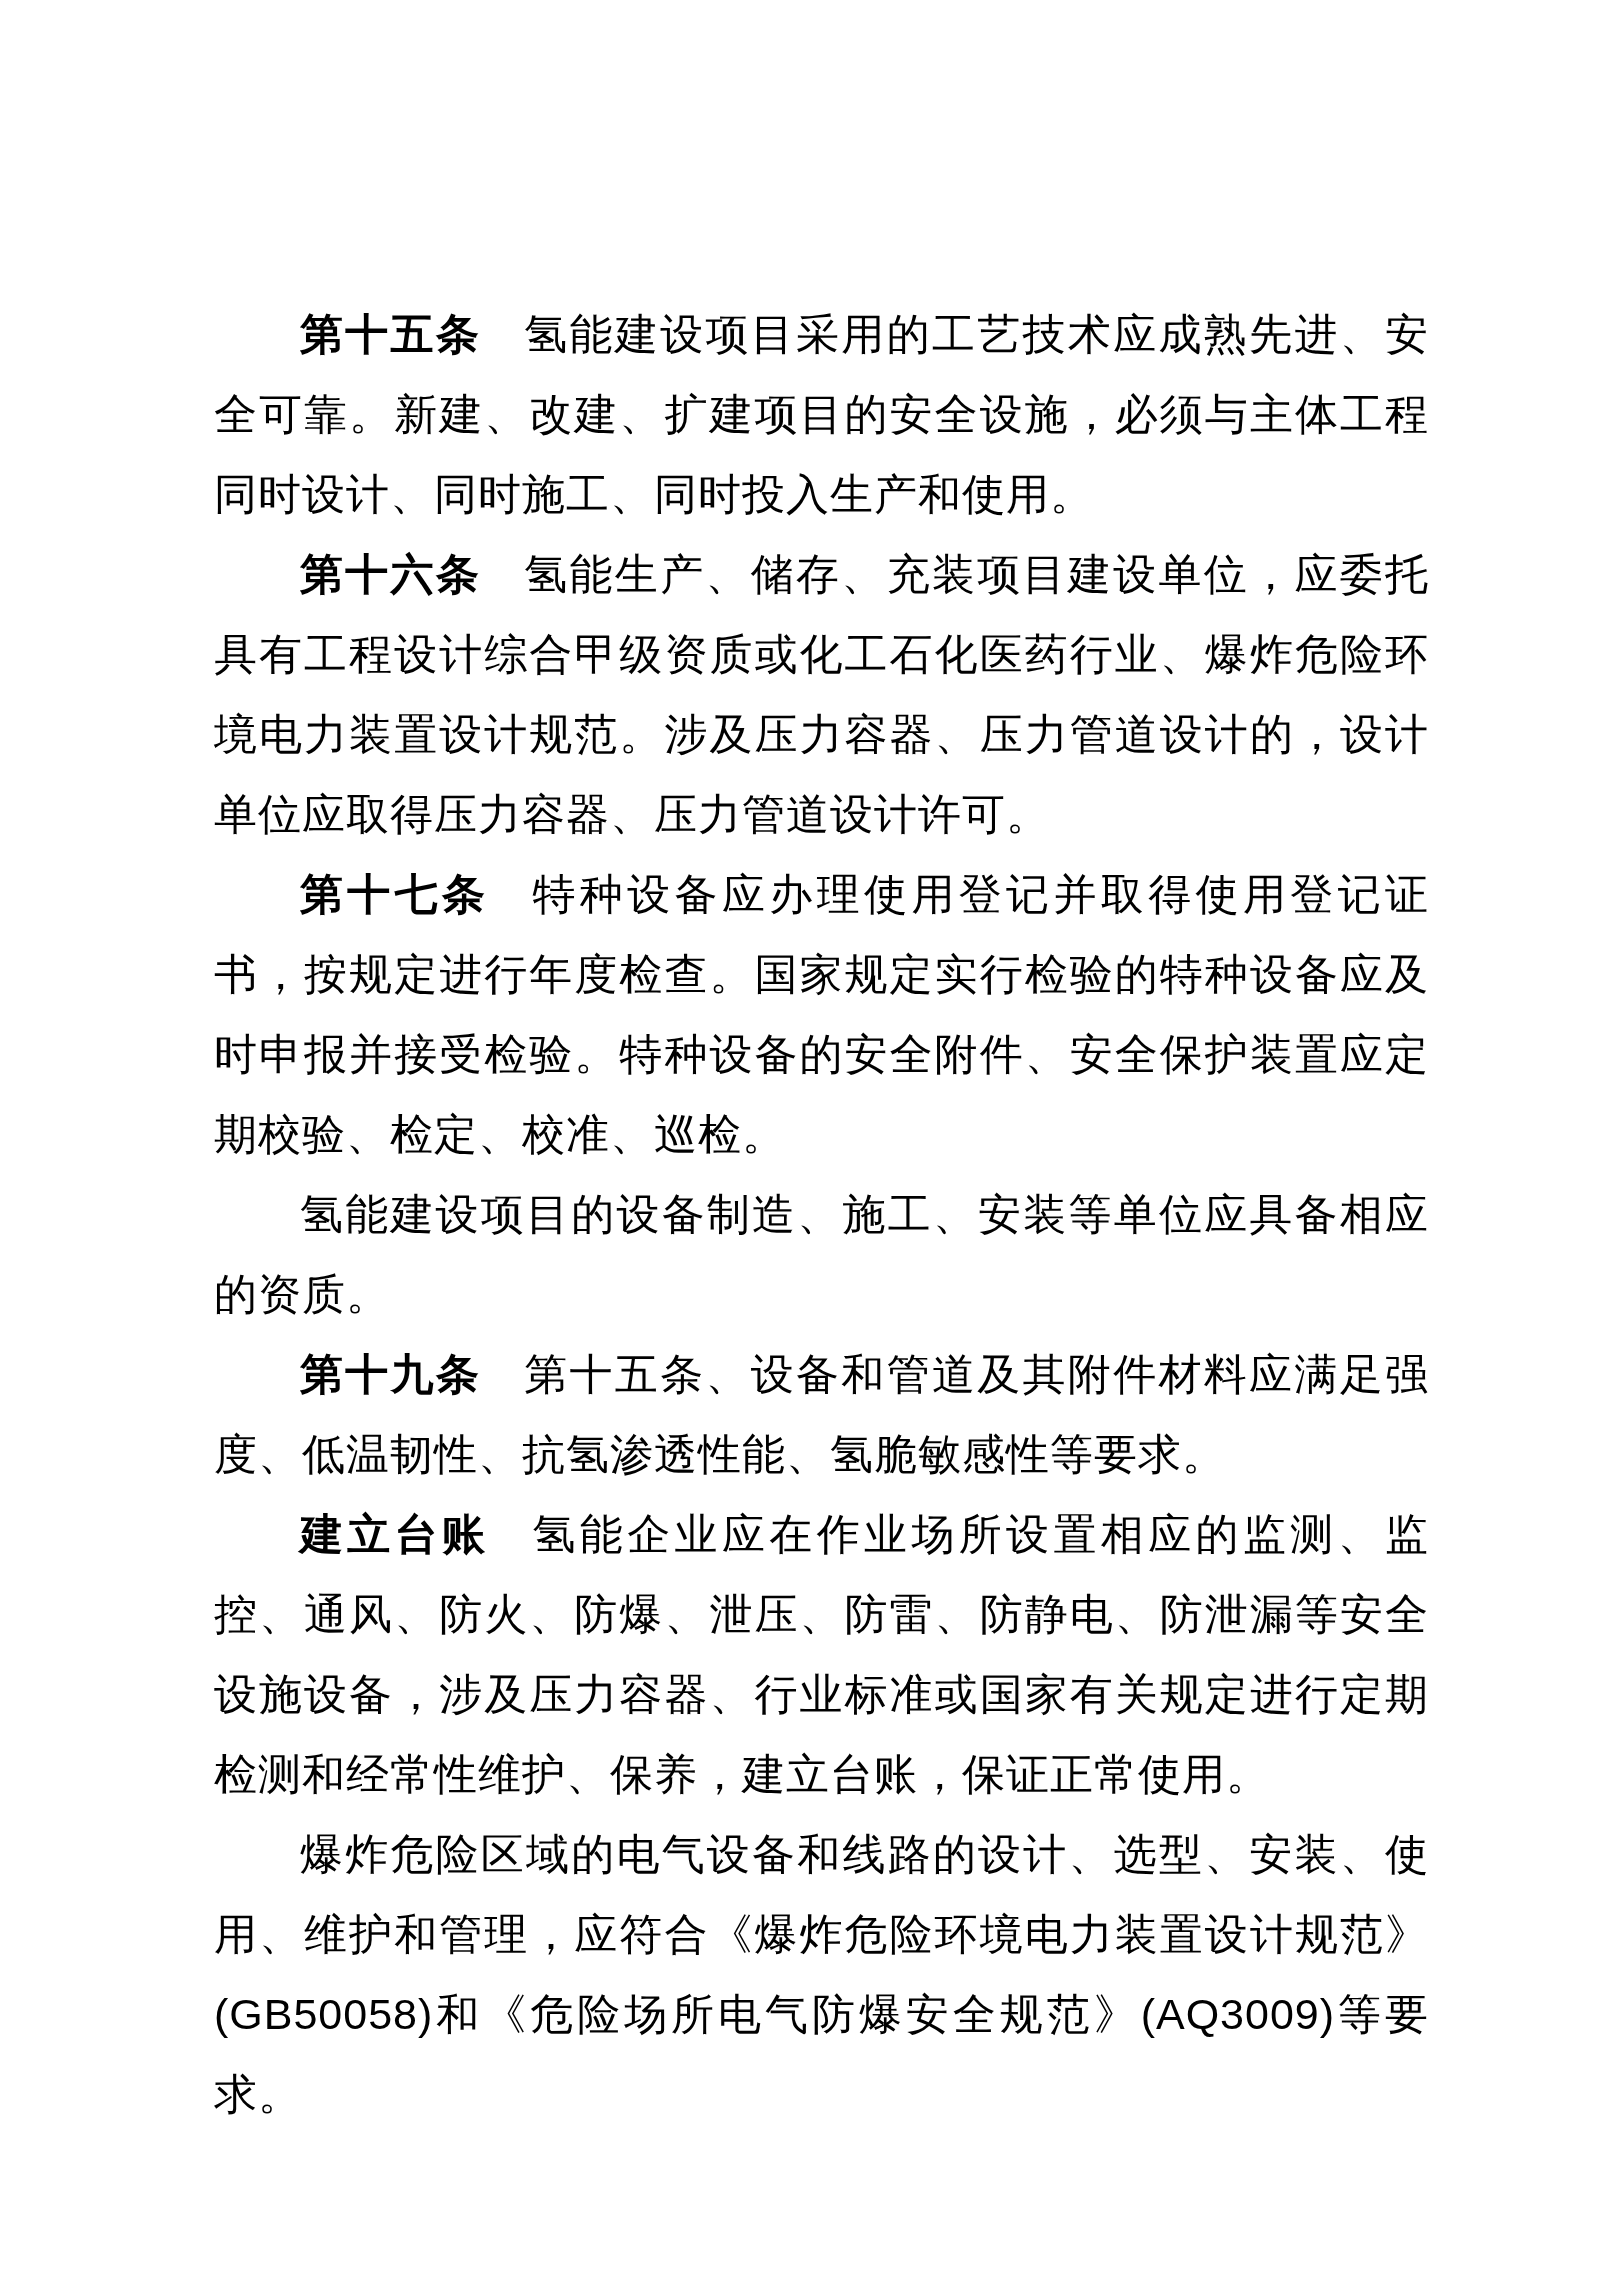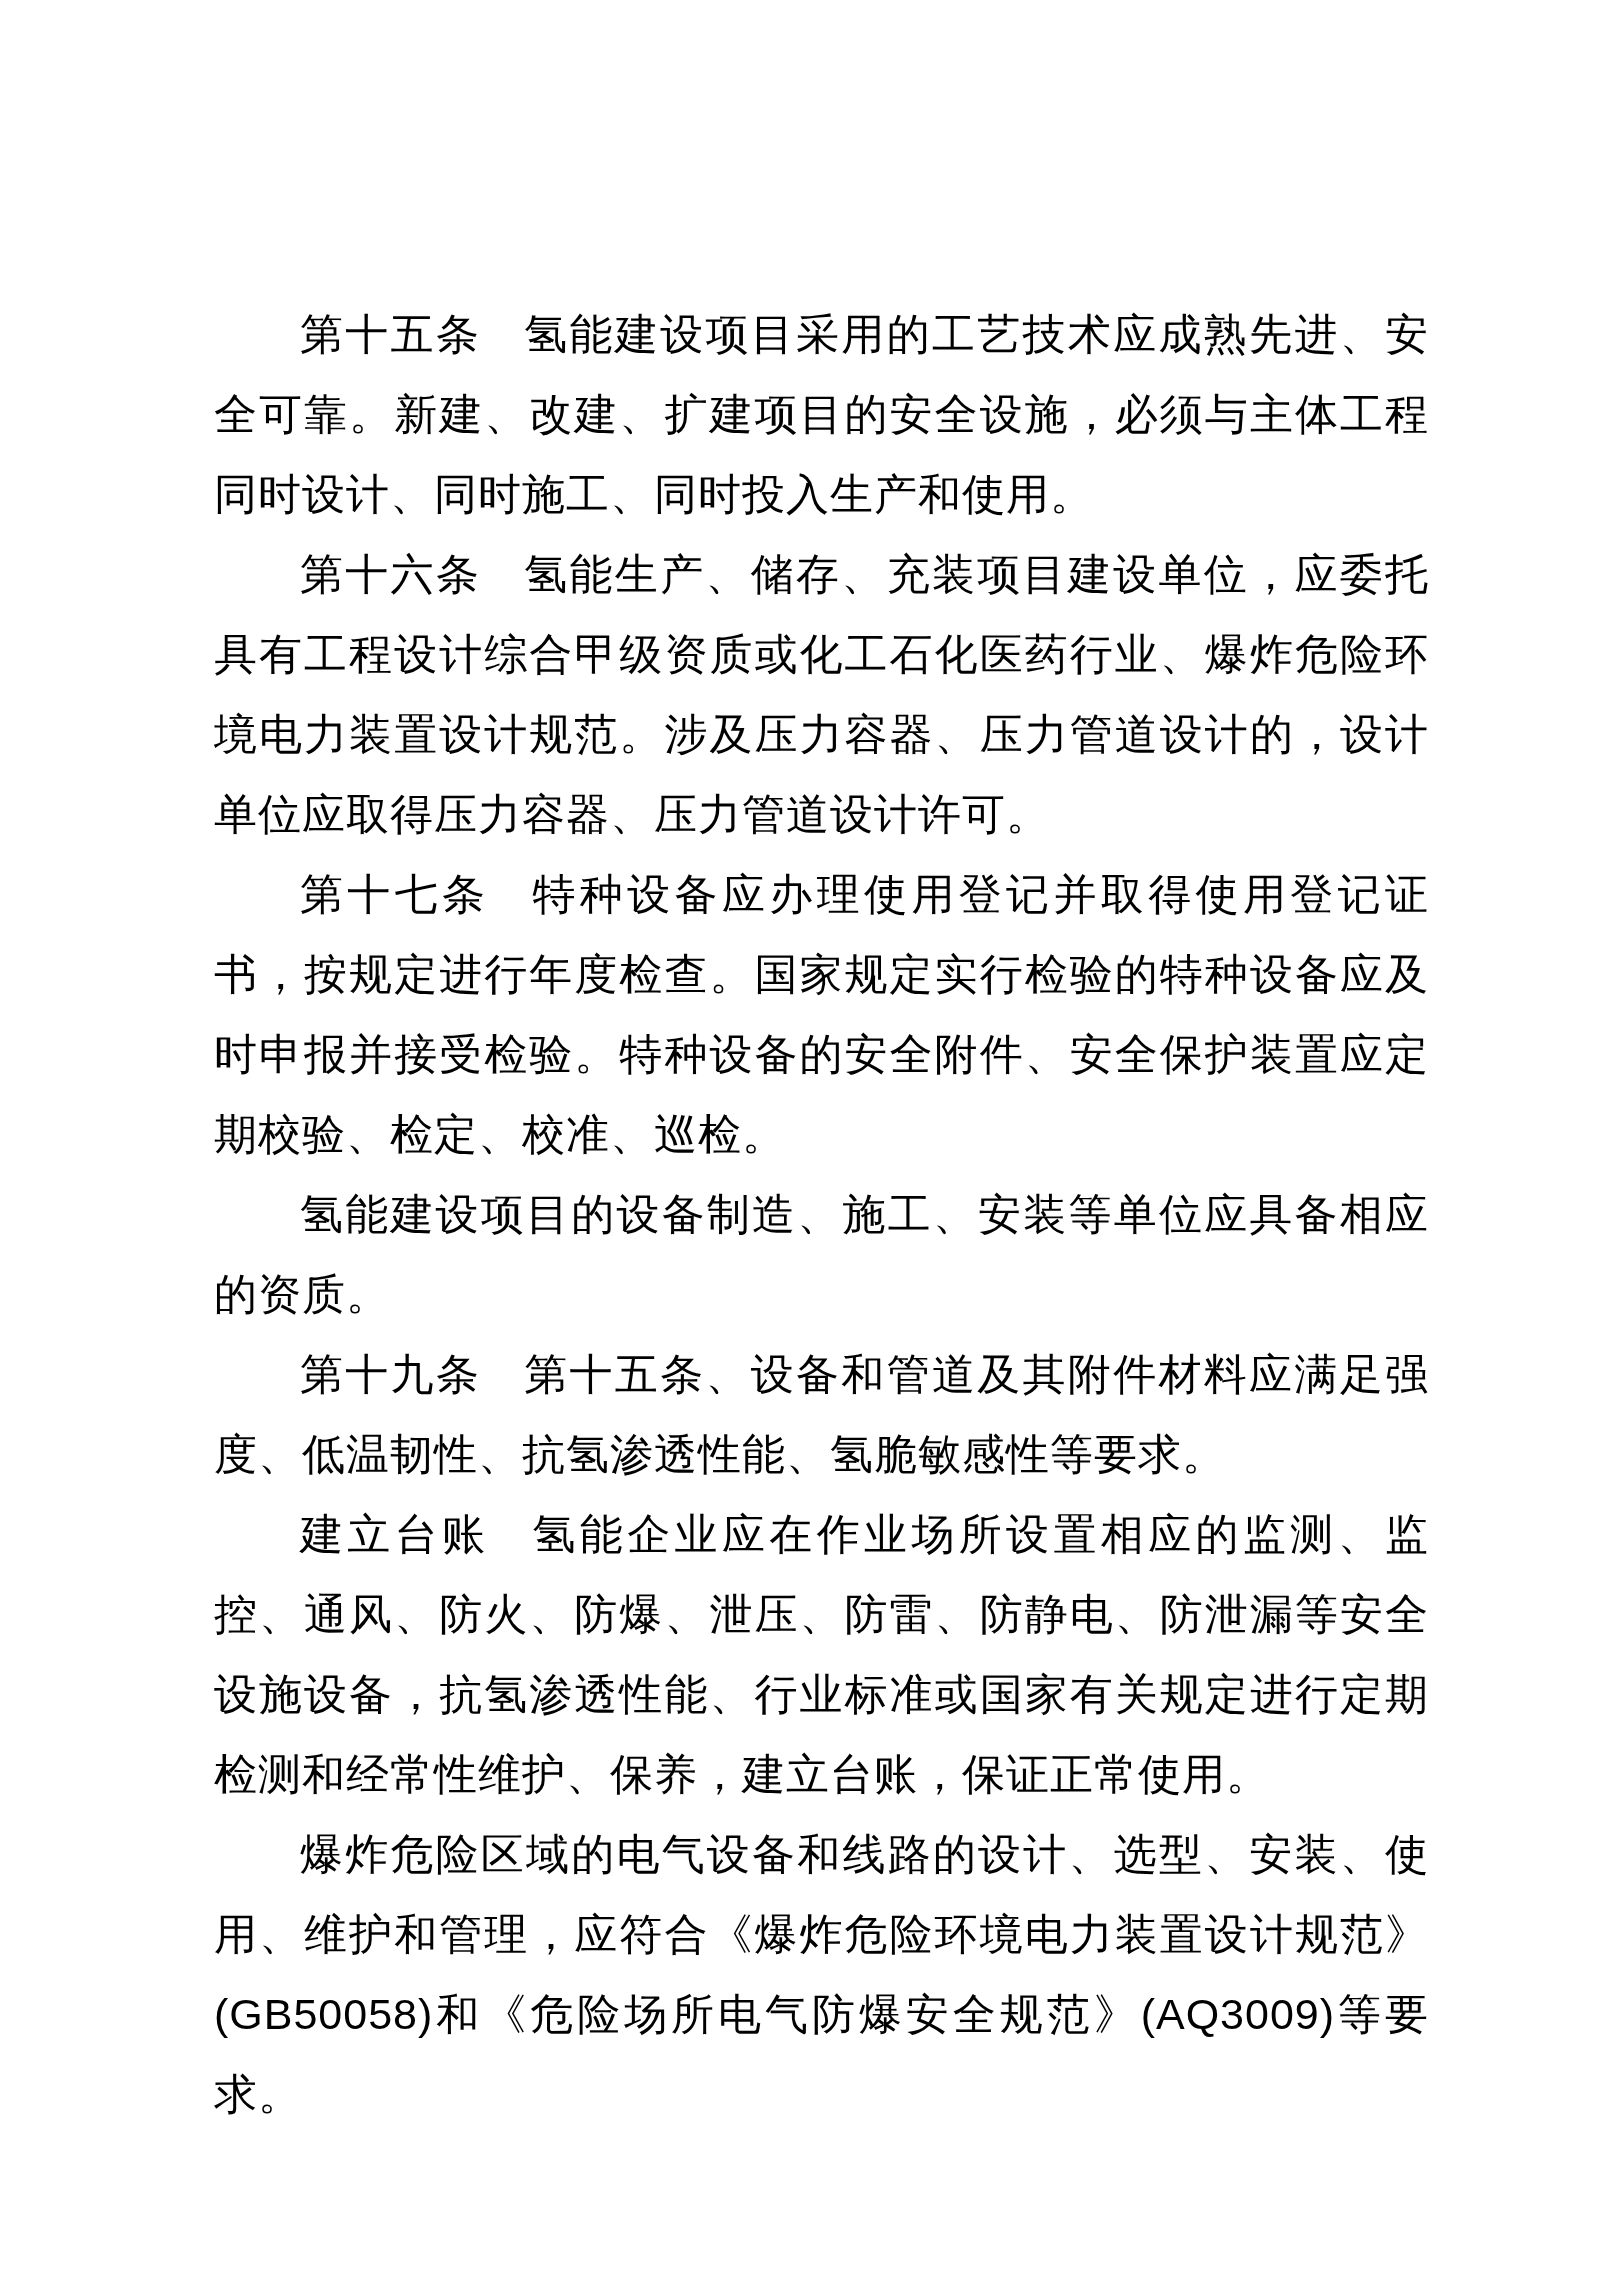--- a/index.html
+++ b/index.html
@@ -34,21 +34,21 @@
   }
   .para {
     margin: 0;
     padding: 0;
     text-indent: 2em;
     text-align: justify;
     text-justify: inter-ideograph;
     word-break: break-all;
   }
   .article-label {
-    font-weight: 400;
+    font-weight: 700;
     margin-right: 1em;
   }
   .article-label:empty {
     display: none;
   }
 </style>
 </head>
 <body>
 
 <div class="doc-page">
@@ -68,21 +68,21 @@
 
     <p class="para">
       <span>氢能建设项目的设备制造、施工、安装等单位应具备相应的资质。</span>
     </p>
 
     <p class="para">
       <span class="article-label">第十九条</span><span>第十五条、设备和管道及其附件材料应满足强度、低温韧性、抗氢渗透性能、氢脆敏感性等要求。</span>
     </p>
 
     <p class="para">
-      <span class="article-label">建立台账</span><span>氢能企业应在作业场所设置相应的监测、监控、通风、防火、防爆、泄压、防雷、防静电、防泄漏等安全设施设备，抗氢渗透性能、行业标准或国家有关规定进行定期检测和经常性维护、保养，建立台账，保证正常使用。</span>
+      <span class="article-label">建立台账</span><span>氢能企业应在作业场所设置相应的监测、监控、通风、防火、防爆、泄压、防雷、防静电、防泄漏等安全设施设备，涉及压力容器、行业标准或国家有关规定进行定期检测和经常性维护、保养，建立台账，保证正常使用。</span>
     </p>
 
     <p class="para">
       <span>爆炸危险区域的电气设备和线路的设计、选型、安装、使用、维护和管理，应符合《爆炸危险环境电力装置设计规范》(GB50058)和《危险场所电气防爆安全规范》(AQ3009)等要求。</span>
     </p>
 
   </div>
 </div>
 
 

